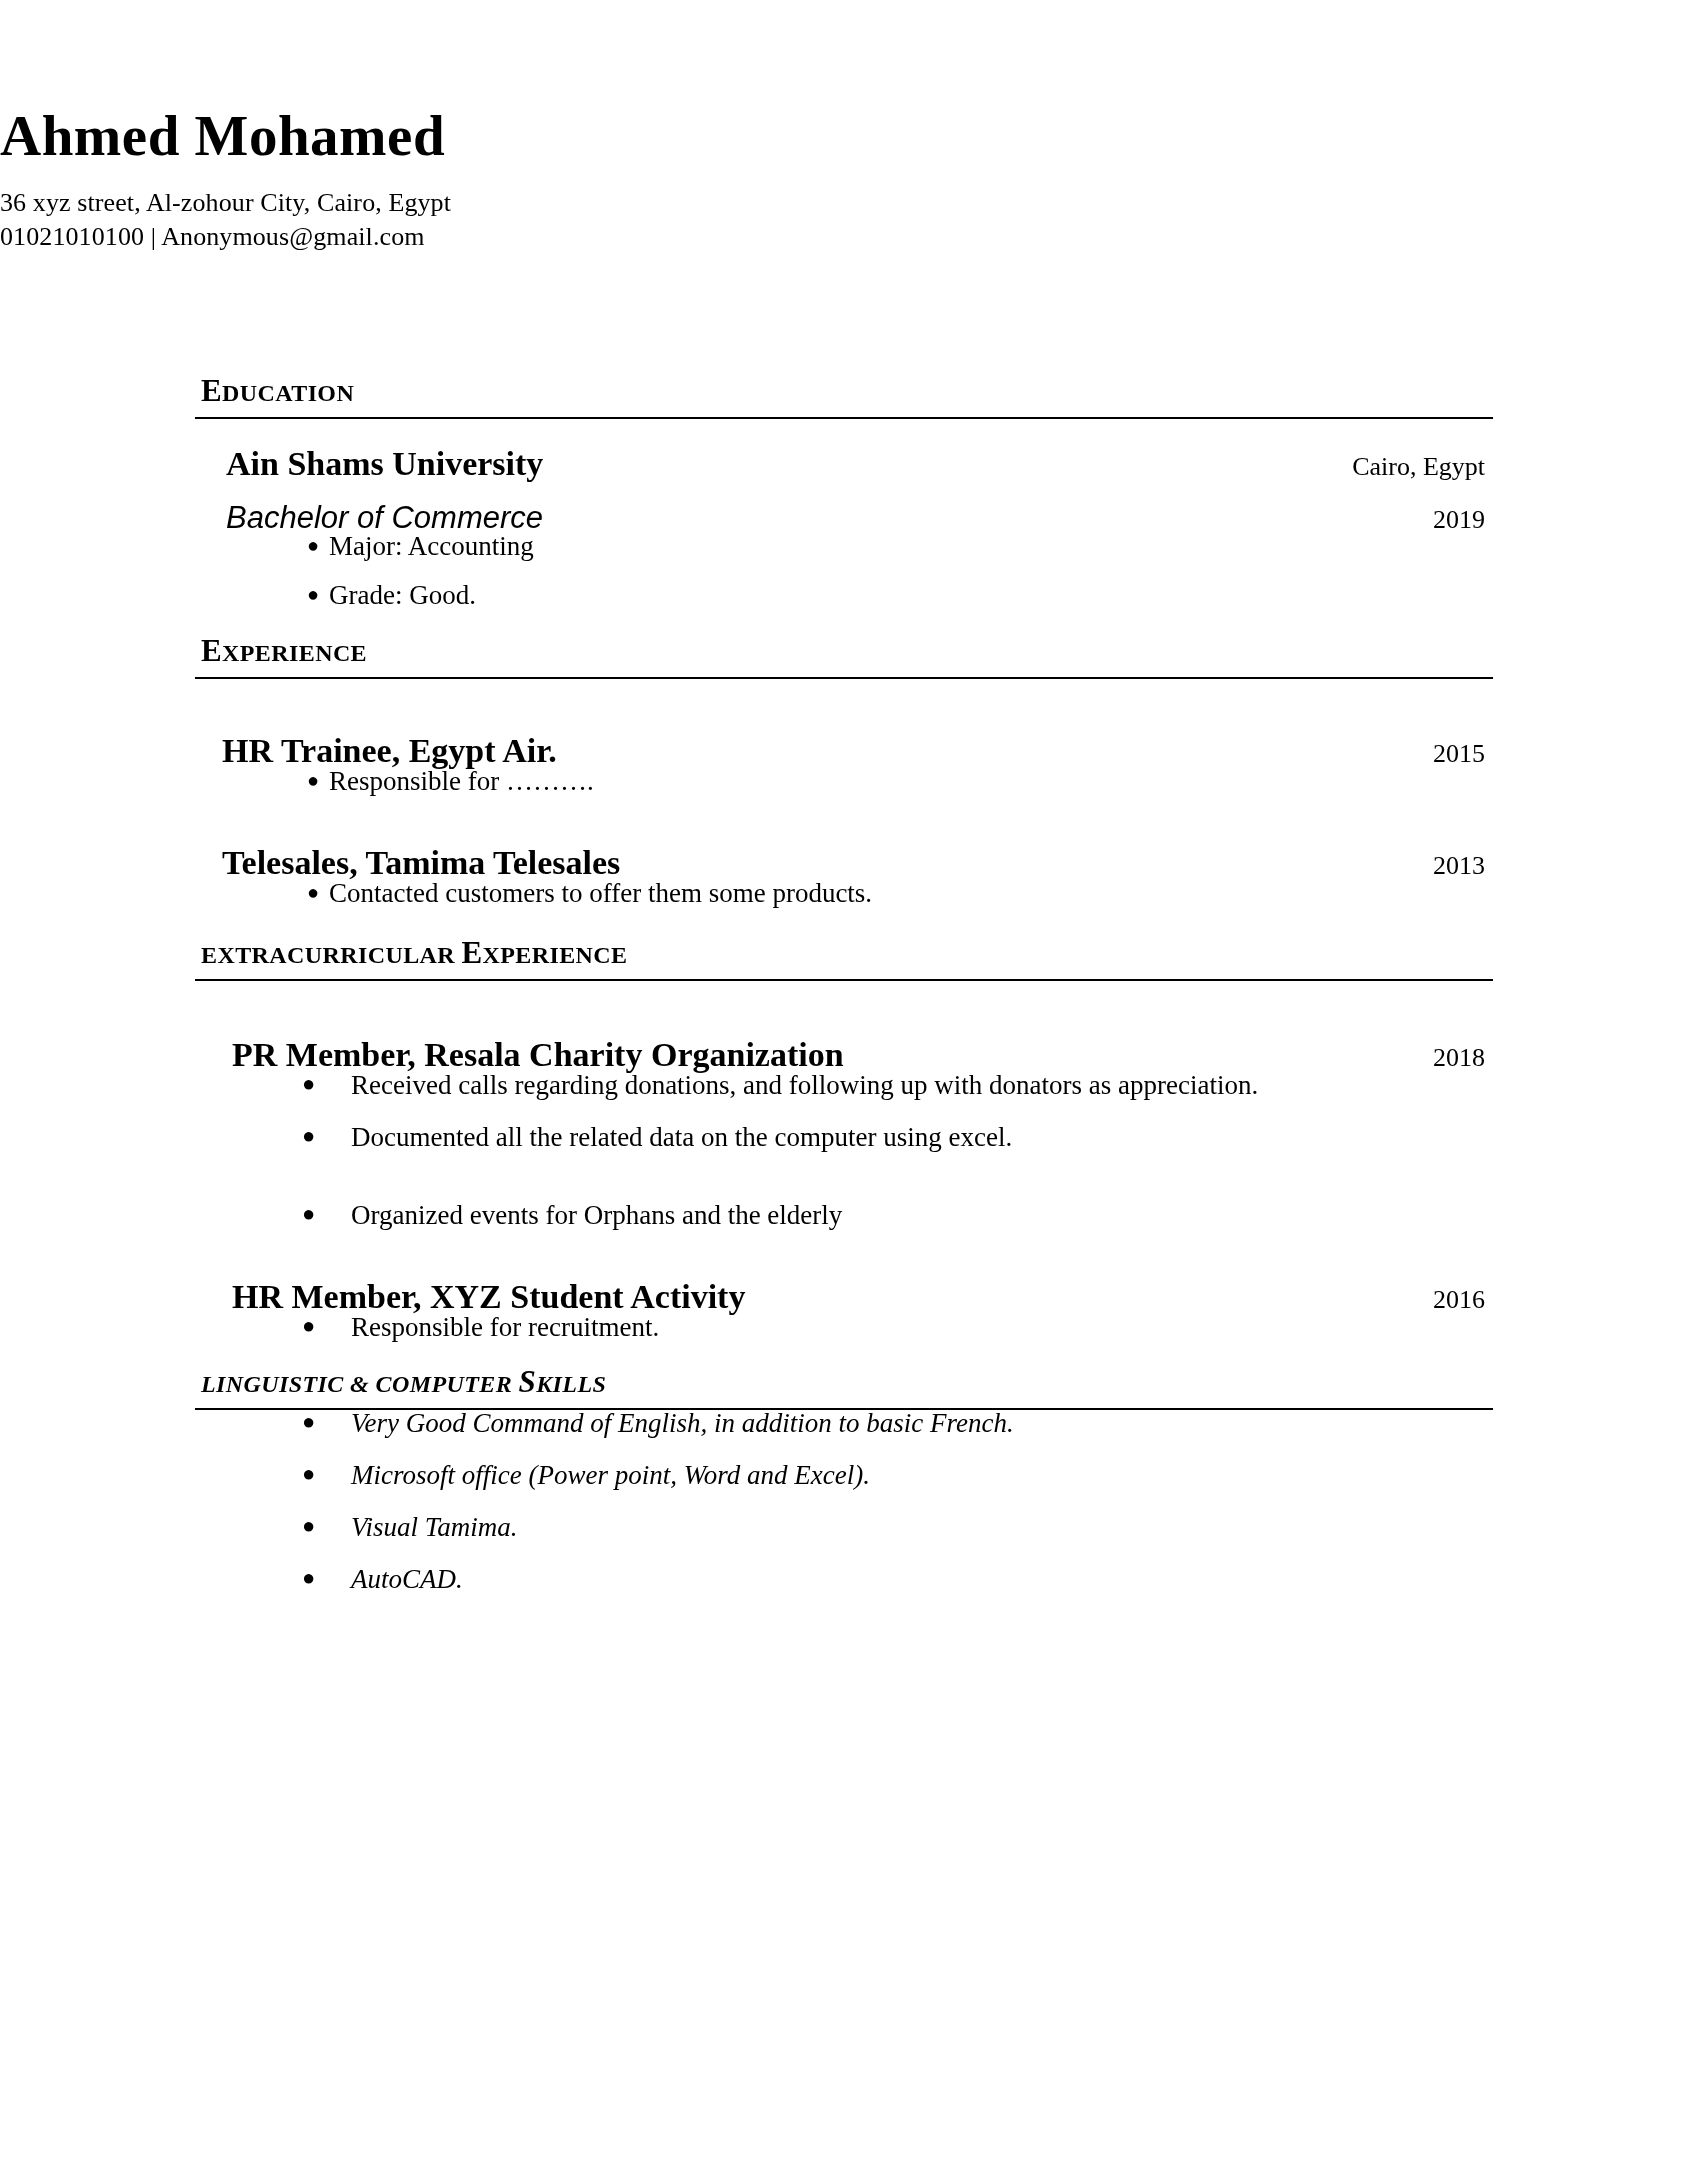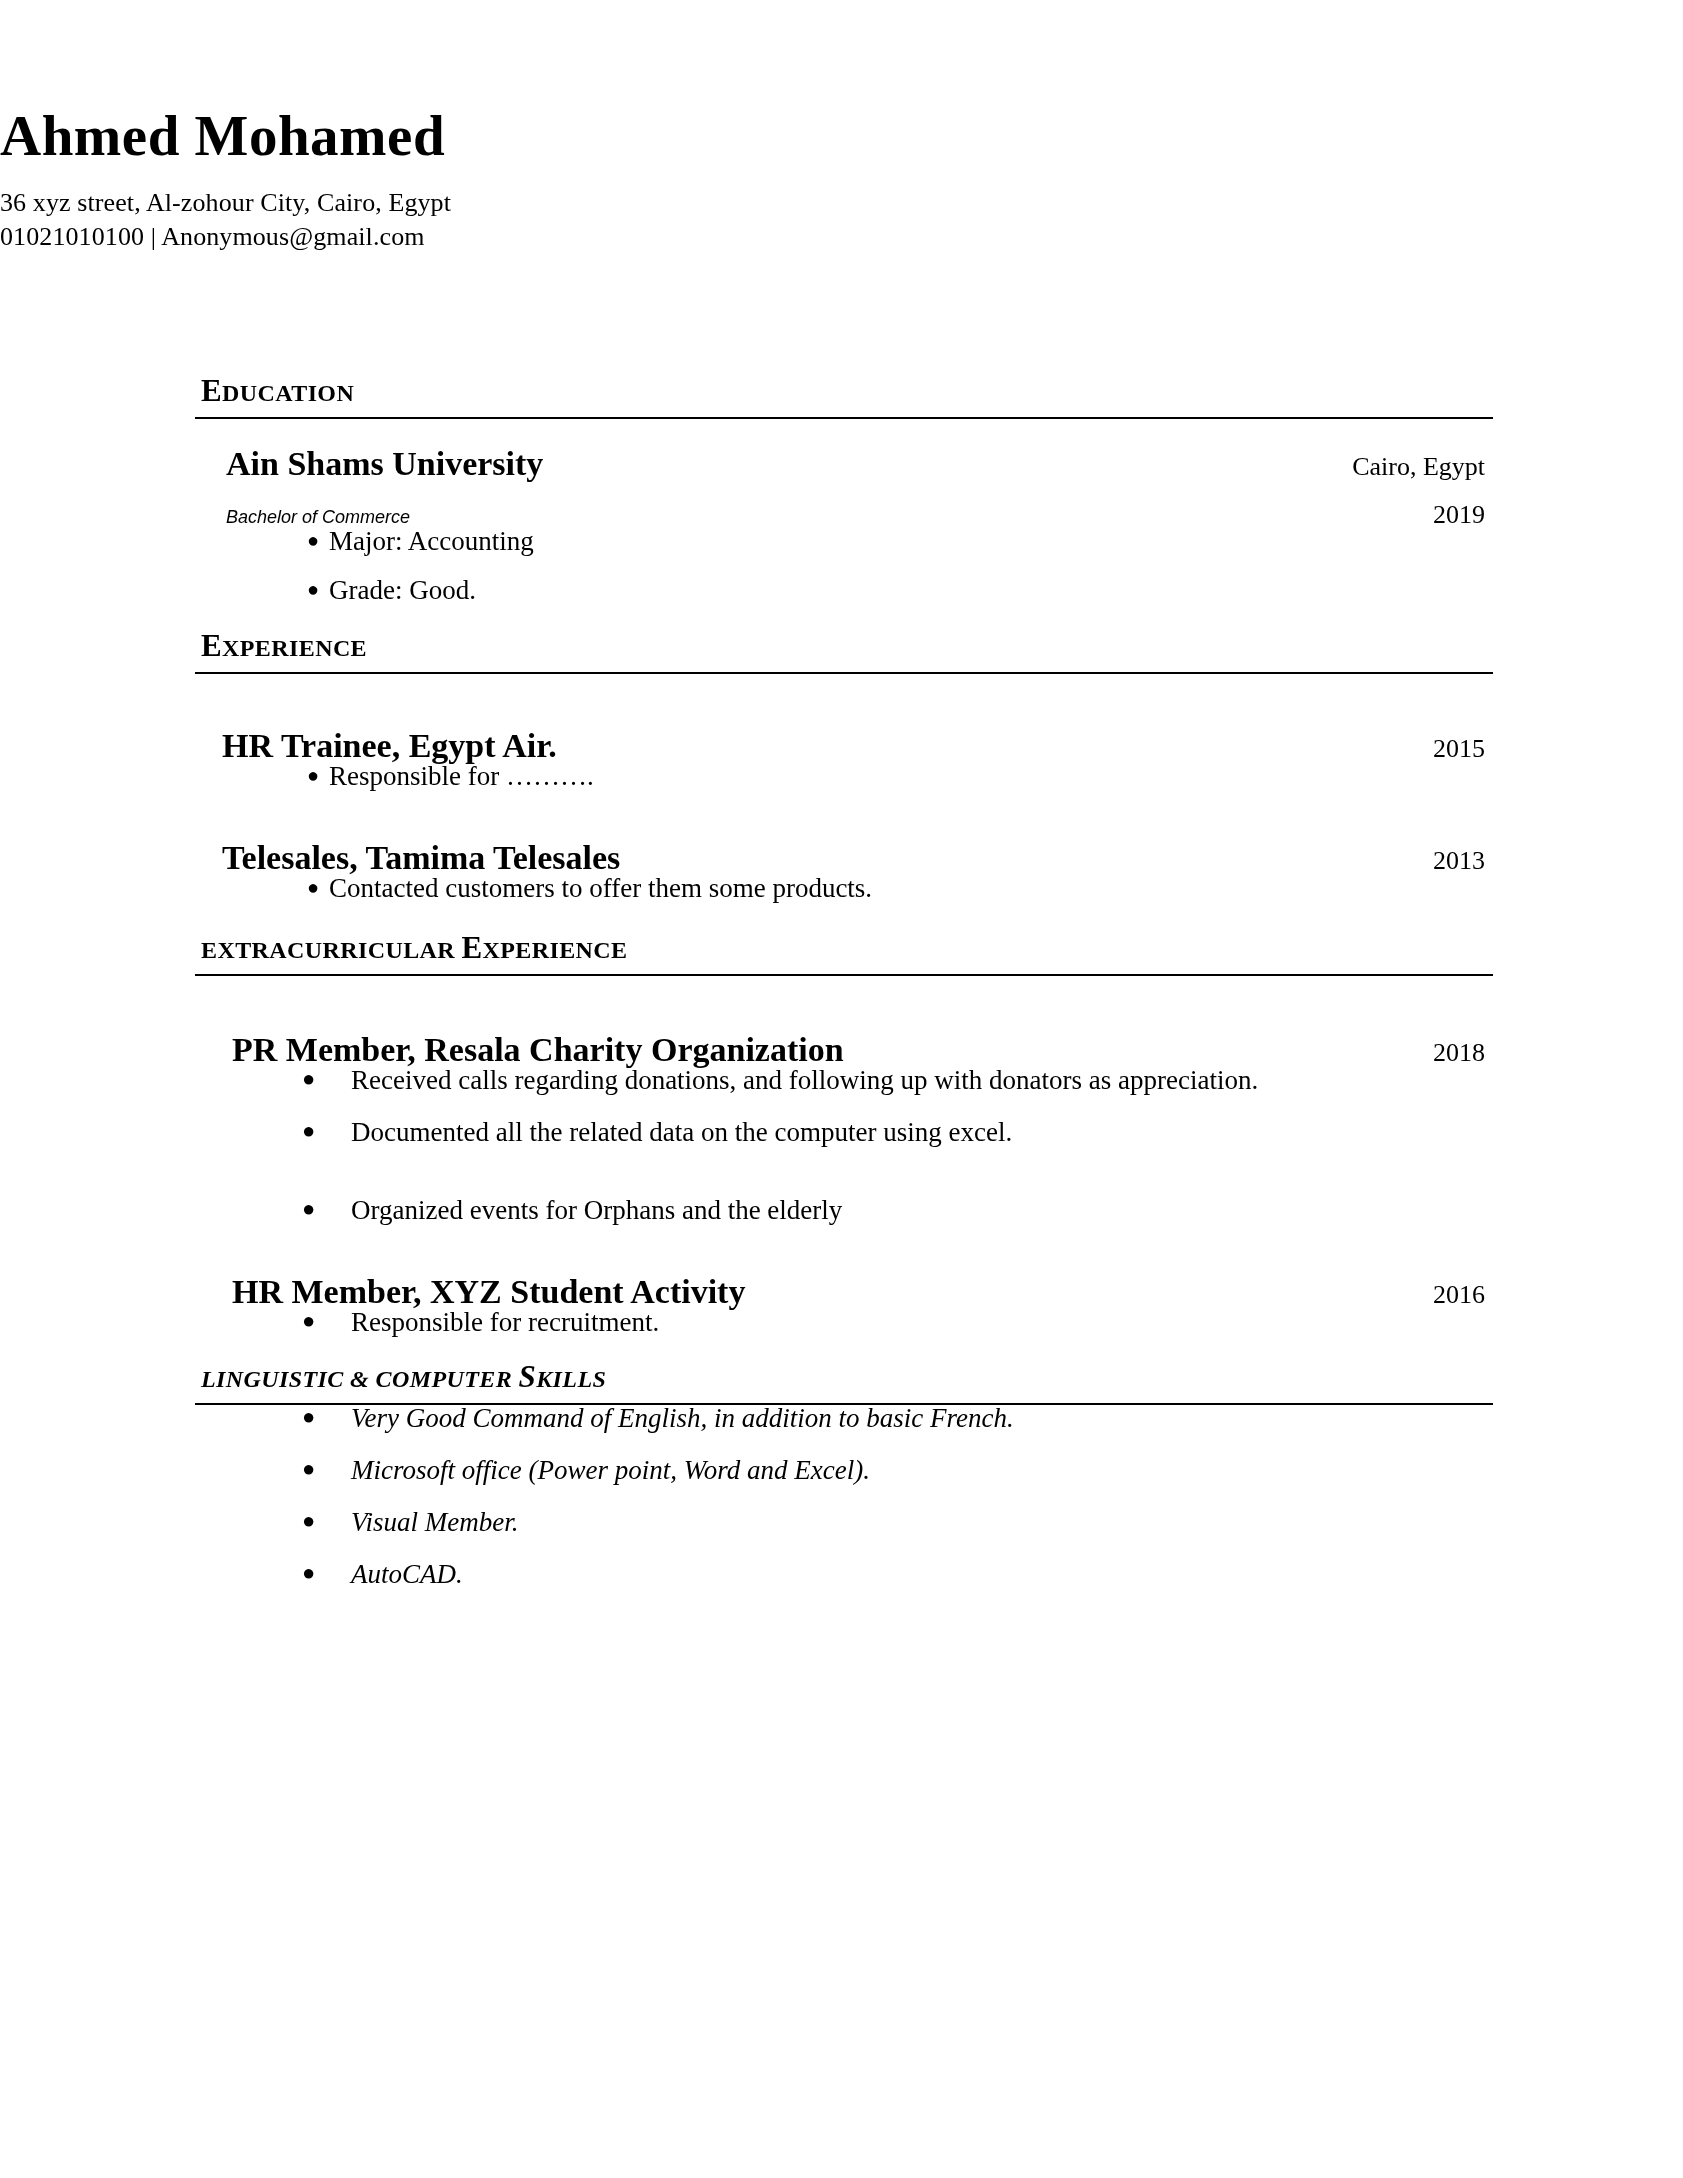--- a/index.html
+++ b/index.html
@@ -103,21 +103,21 @@
   }
   .entry-sub-row {
     display: flex;
     align-items: baseline;
     justify-content: space-between;
     padding-right: 198px;
   }
   .entry-sub {
     font-family: "Liberation Sans", "DejaVu Sans", sans-serif;
     font-style: italic;
-    font-size: 18px;
+    font-size: 31px;
     line-height: 1.0;
     white-space: nowrap;
   }
 
   
   .indent-edu  { padding-left: 226px; }
   .indent-exp  { padding-left: 222px; }
   .indent-extra{ padding-left: 232px; }
 
   
@@ -274,19 +274,19 @@
 
   <div class="section sec-skills">
     <div class="section-heading-wrap">
       <div class="section-heading"><span class="sc">linguistic &amp; computer </span><span class="cap">S</span><span class="sc">kills</span></div>
     </div>
     <hr class="section-rule">
 
     <ul class="bullets wide skills-list">
       <li><span class="bullet">●</span><span>Very Good Command of English, in addition to basic French.</span></li>
       <li><span class="bullet">●</span><span>Microsoft office (Power point, Word and Excel).</span></li>
-      <li><span class="bullet">●</span><span>Visual Member.</span></li>
+      <li><span class="bullet">●</span><span>Visual Tamima.</span></li>
       <li><span class="bullet">●</span><span>AutoCAD.</span></li>
     </ul>
   </div>
 
 </div>
 
 
 </body></html>

